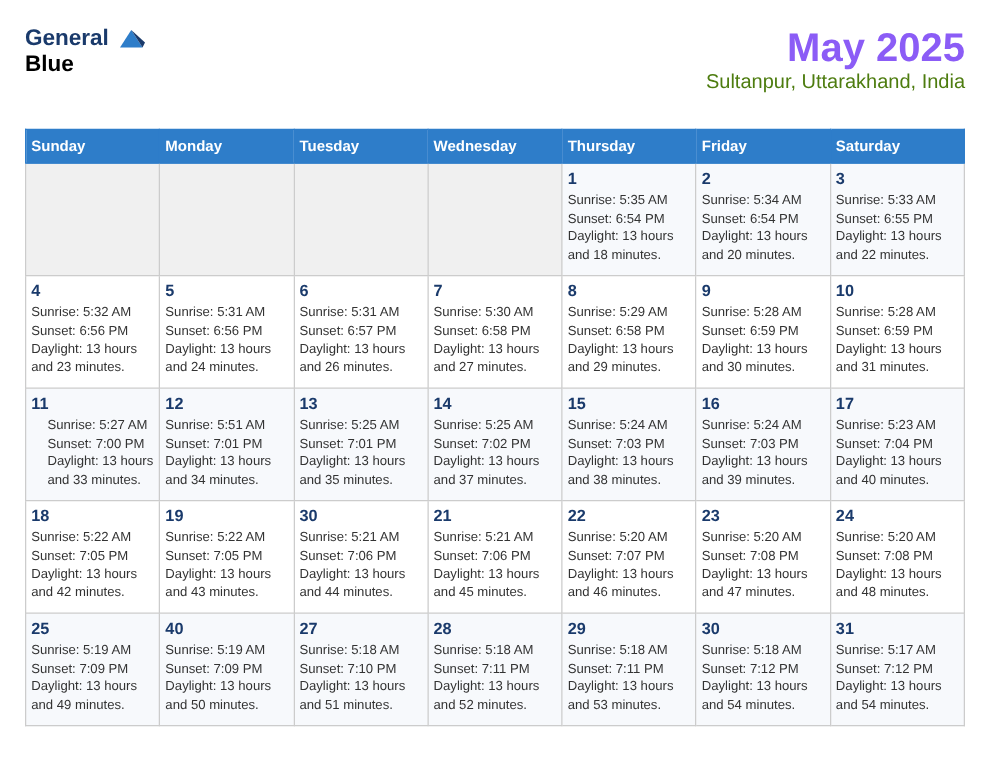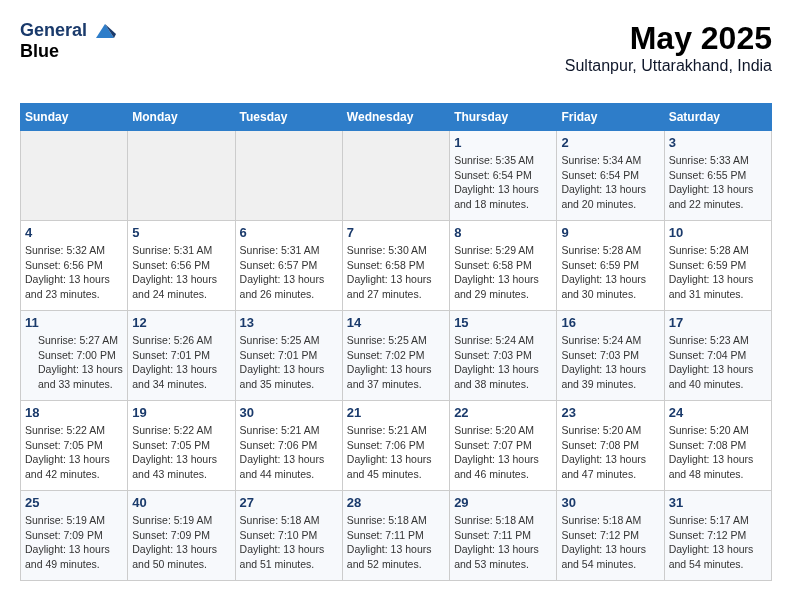--- a/index.html
+++ b/index.html
@@ -19,25 +19,25 @@
     .logo {
       display: flex;
       align-items: center;
     }
     .title-block {
       text-align: right;
     }
     .month-title {
       font-size: 32px;
       font-weight: bold;
-      color: #000000;
+      color: #8b5cf6;
     }
     .location-title {
       font-size: 16px;
-      color: #0f172a;
+      color: #4d7c0f;
     }
     table {
       width: 100%;
       border-collapse: collapse;
       font-size: 11px;
       border-radius: 26px;
     }
     thead tr th {
       background: #2e7dc9;
       color: #fff;
@@ -191,21 +191,21 @@
       <tr>
         <td>
           <div class="day-num">11</div>
           <div class="day-info" style="white-space: pre-line; margin-left: 13px;">Sunrise: 5:27 AM
 Sunset: 7:00 PM
 Daylight: 13 hours
 and 33 minutes.</div>
         </td>
         <td>
           <div class="day-num">12</div>
-          <div class="day-info" style="white-space: pre-line;">Sunrise: 5:26 AM
+          <div class="day-info" style="white-space: pre-line;">Sunrise: 5:51 AM
 Sunset: 7:01 PM
 Daylight: 13 hours
 and 34 minutes.</div>
         </td>
         <td>
           <div class="day-num">13</div>
           <div class="day-info" style="white-space: pre-line;">Sunrise: 5:25 AM
 Sunset: 7:01 PM
 Daylight: 13 hours
 and 35 minutes.</div>

